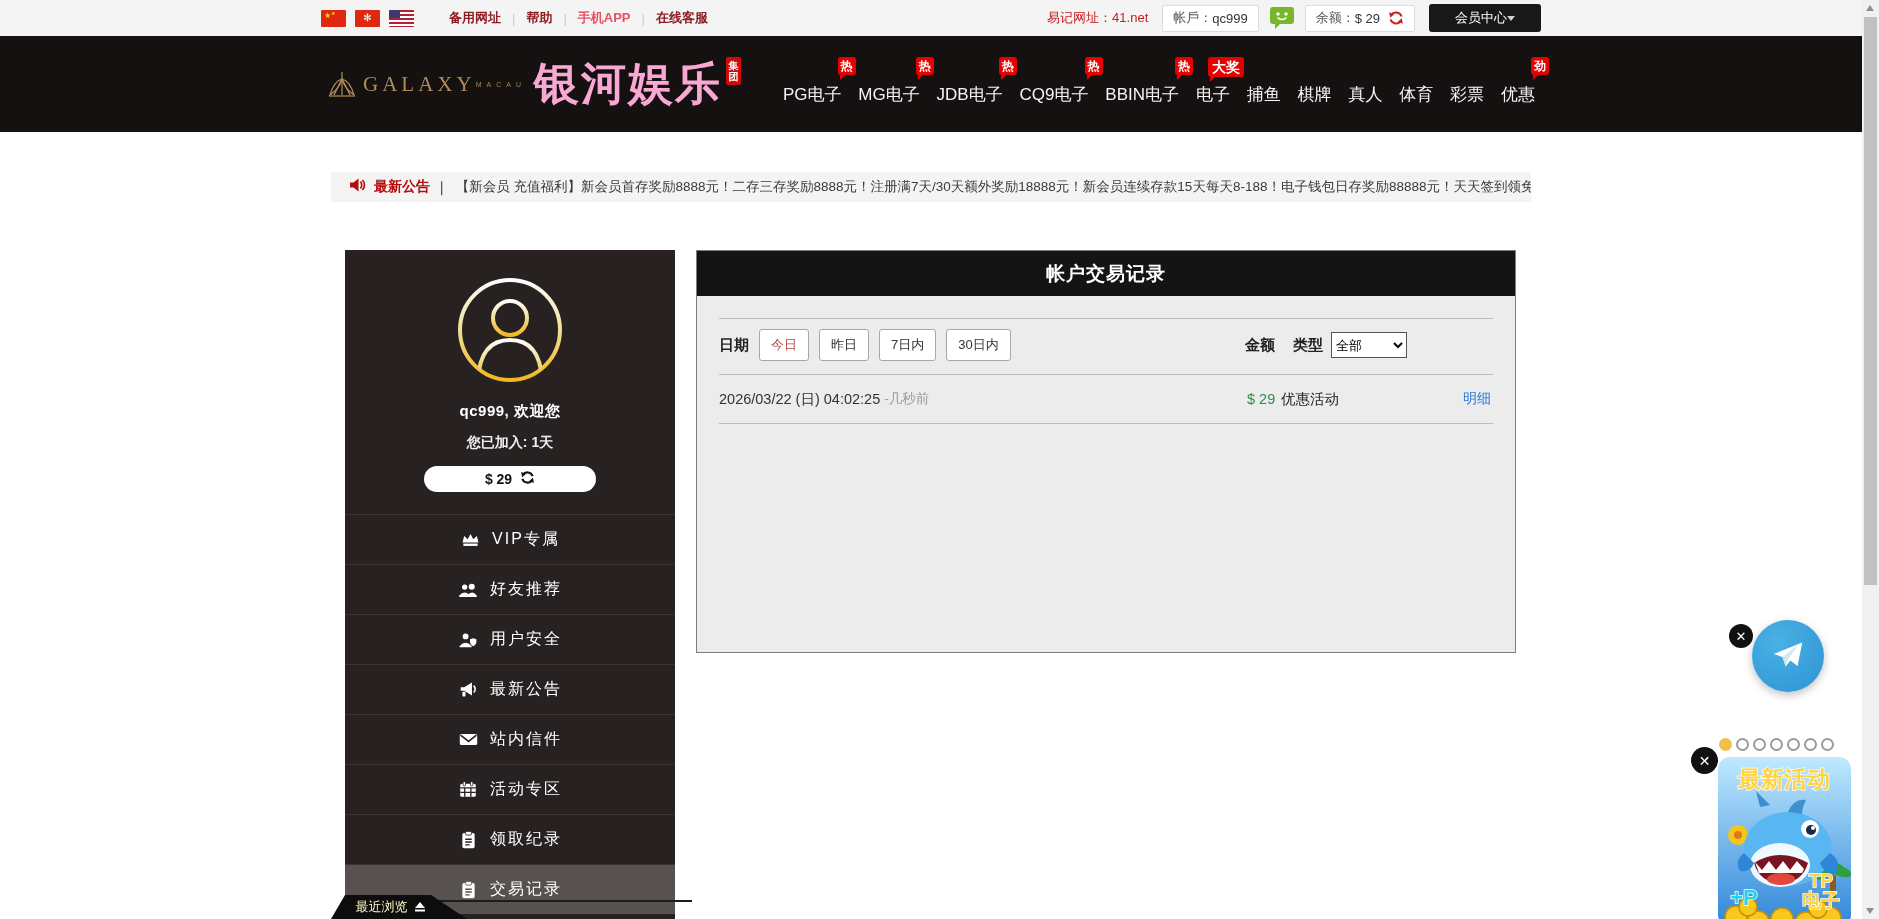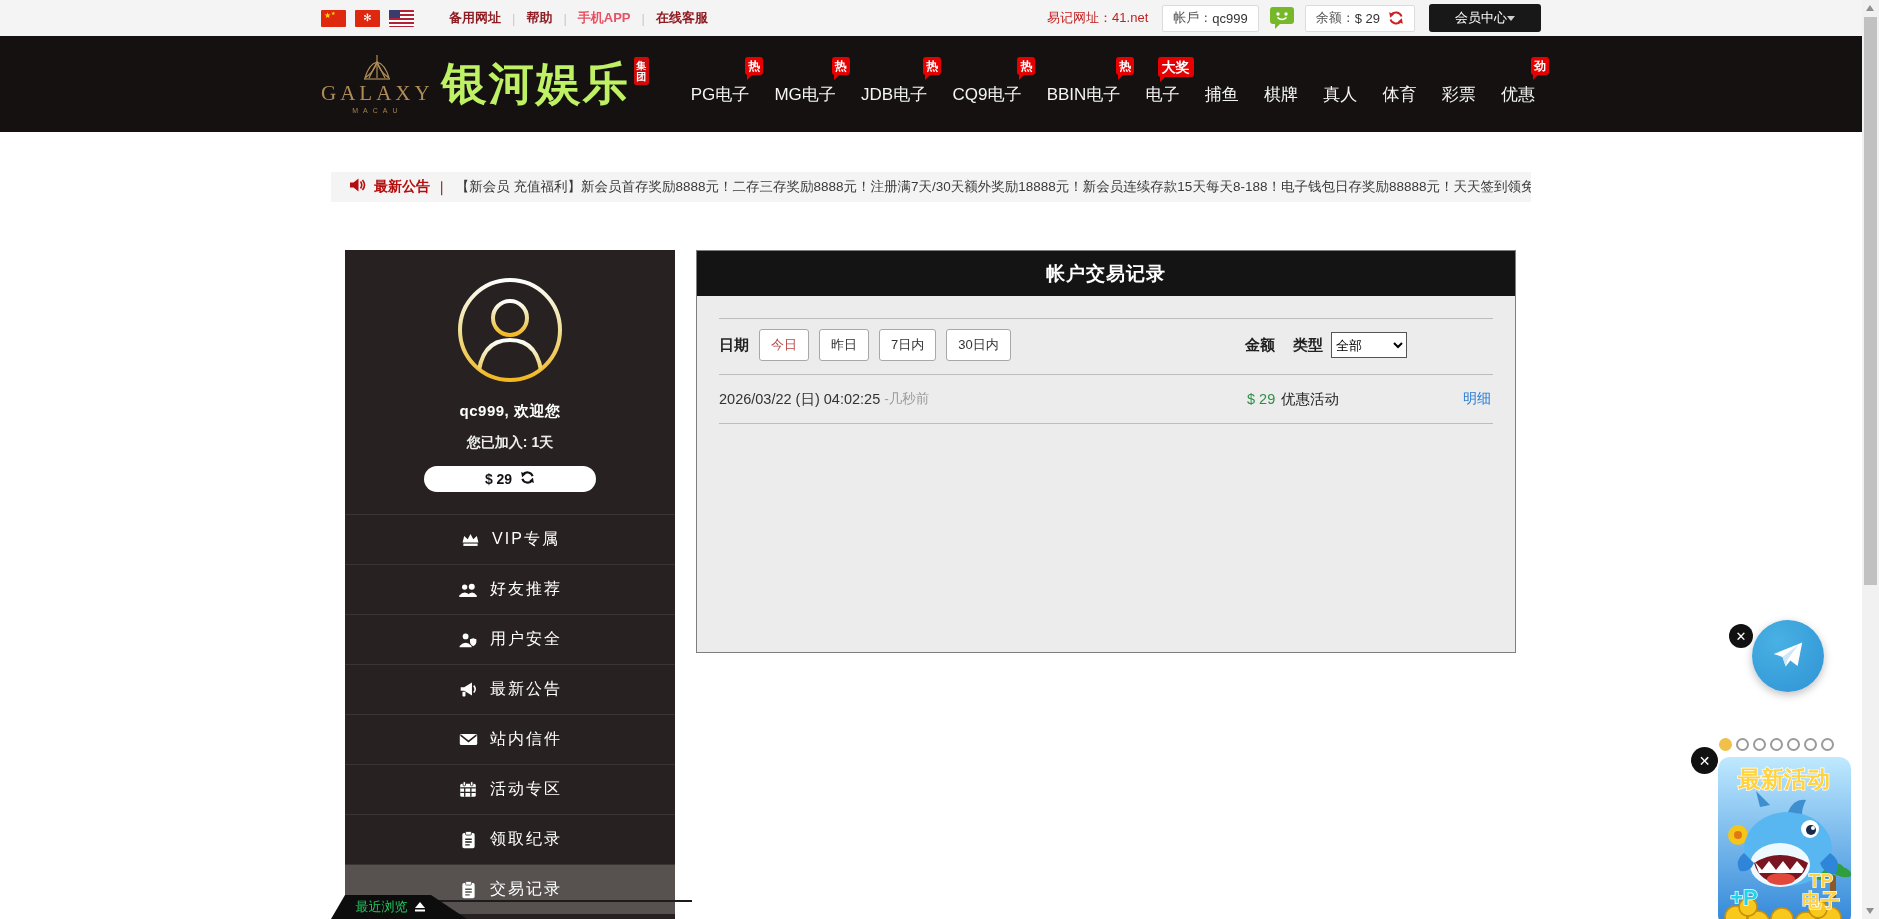--- a/index.html
+++ b/index.html
@@ -30,25 +30,25 @@
   .refresh { margin-left:8px; cursor:pointer; display:inline-flex; }
   #member-btn { margin-left:14px; background:#181818; color:#fff; height:28px; min-width:112px;
     display:flex; align-items:center; justify-content:center; font-size:13px; border:none;
     border-radius:3px; cursor:pointer; gap:0; }
   .chev { width:0; height:0; border-left:4px solid transparent; border-right:4px solid transparent; border-top:5px solid #cfcfcf; }
 
   
   #mainnav { position:absolute; top:36px; left:0; width:1862px; height:96px; background:#151111; }
   #mainnav .wrap { width:1220px; margin:0 auto; height:100%; display:flex; align-items:center; }
   .logo { display:flex; align-items:center; cursor:pointer; }
-  .logo-left { display:flex; flex-direction:column; align-items:center; color:#b08d57;justify-content:flex-end; }
+  .logo-left { display:flex; flex-direction:row; align-items:center; color:#b08d57;justify-content:flex-end; }
   .logo-word { font-family:"Liberation Serif","DejaVu Serif",serif; font-size:21px; letter-spacing:4px; margin-top:1px; }
   .logo-sub { font-size:7px; letter-spacing:5px; margin-top:1px; color:#a5834e; }
   .logo-cn { font-family:"Liberation Serif","DejaVu Serif",serif; font-weight:bold; font-size:45px;
-    color:#bef264; margin-left:8px; letter-spacing:2px; }
+    color:#f9a8d4; margin-left:8px; letter-spacing:2px; }
   .logo-seal { margin-left:4px; margin-top:-26px; background:#cf0a0a; color:#fff; font-size:10px; line-height:11px;
     width:15px; padding:3px 2px; text-align:center; border-radius:2px; font-weight:bold; }
   #navmenu { display:flex; margin-left:36px; flex:1; justify-content:space-between; align-items:center; }
   .nav-item { position:relative; color:#f5f5f5; font-size:17px; padding:28px 6px 8px; cursor:pointer; white-space:nowrap; }
   .badge { position:absolute; top:2px; right:-8px; background:#e60000; color:#fff; font-size:12px;
     line-height:12px; padding:3px 3px; border-radius:3px; font-weight:bold; }
   .badge:after { content:""; position:absolute; left:2px; bottom:-5px; border:3px solid transparent;
     border-top-color:#e60000; border-left-color:#e60000; }
   .badge.big { font-size:14px; line-height:14px; padding:3px 4px; }
 
@@ -68,21 +68,21 @@
     display:flex; align-items:center; justify-content:center; gap:8px; font-size:14px; font-weight:bold;
     color:#111; cursor:pointer; }
   #sidemenu { margin-top:22px; }
   .side-item { height:50px; border-top:1px solid #3a3534; display:flex; align-items:center;
     justify-content:center; gap:12px; color:#fff; font-size:16px; letter-spacing:2px; cursor:pointer; }
   .side-item.selected { background:#575150; }
   .side-ico { display:inline-flex; width:20px; justify-content:center; }
 
   
   #recent-tab { position:absolute; left:331px; bottom:0; height:24px; width:136px; background:#0d0d0d;
-    color:#22c55e; font-size:13px; display:flex; align-items:center; justify-content:center; gap:7px;
+    color:#fef9c3; font-size:13px; display:flex; align-items:center; justify-content:center; gap:7px;
     clip-path:polygon(14px 0, 100px 0, 100% 100%, 0 100%); padding-right:18px; cursor:pointer; z-index:5; }
   #recent-line { position:absolute; left:430px; bottom:17px; width:262px; height:2px; background:#1c1c1c; }
 
   
   #panel { position:absolute; left:696px; top:250px; width:820px; height:403px; background:#ececec;
     border:1px solid #7e7e7e; }
   #panel-header { height:45px; background:#141414; color:#fff; font-size:19px; font-weight:bold;
     display:flex; align-items:center; justify-content:center; letter-spacing:1px; }
   #panel-body { padding:0 22px; position:relative; }
   .divider { border-top:1px solid #bdbdbd; }

